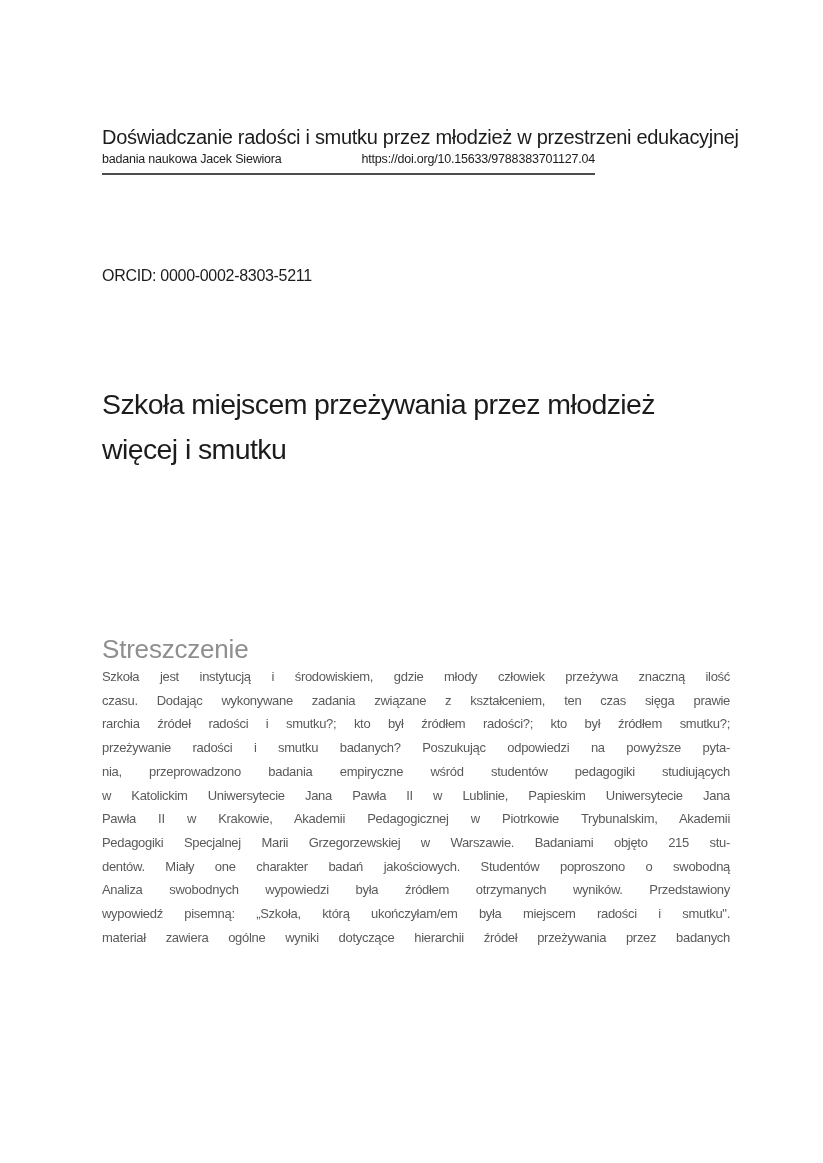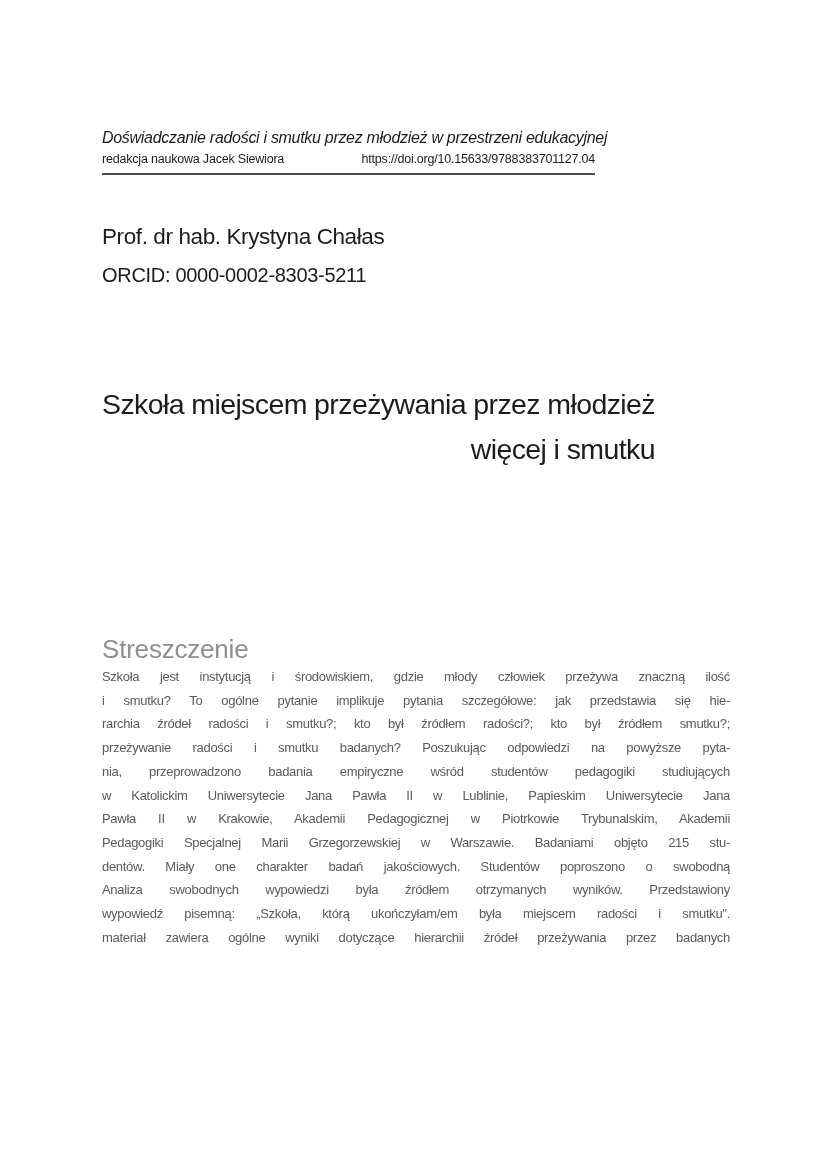--- a/index.html
+++ b/index.html
@@ -22,26 +22,25 @@
   }
 
   
   .running-head {
     position: absolute;
     left: 102px;
     top: 128px;
     width: 493px;
   }
   .rh-title {
-    font-size: 16px;
+    font-size: 20px;
     line-height: 19px;
     letter-spacing: -0.3px;
     color: var(--text-primary);
     white-space: nowrap;
-    font-style: italic;
   }
   .rh-row {
     display: flex;
     justify-content: space-between;
     margin-top: 4px;
     font-size: 12.5px;
     line-height: 16px;
     letter-spacing: -0.2px;
     color: var(--text-primary);
   }
@@ -59,37 +58,36 @@
     font-size: 22.5px;
     font-weight: 400;
     letter-spacing: -0.4px;
     color: var(--text-primary);
     white-space: nowrap;
   }
   .author-meta {
     position: absolute;
     left: 102px;
     top: 263px;
-    font-size: 20px;
+    font-size: 16px;
     line-height: 25.5px;
     letter-spacing: -0.3px;
     color: var(--text-primary);
   }
 
   
   .title {
     position: absolute;
     left: 102px;
     top: 382px;
     font-size: 28.5px;
     font-weight: 400;
     line-height: 45px;
     letter-spacing: -0.6px;
     color: var(--text-primary);
-    text-align: right;
   }
   .title span { display: block; white-space: nowrap; }
 
   
   .abs-head {
     position: absolute;
     left: 102px;
     top: 634px;
     font-size: 26px;
     font-weight: 400;
@@ -113,42 +111,41 @@
   }
 </style>
 </head>
 <body>
 
 <div class="page">
 
   <header class="running-head">
     <div class="rh-title">Doświadczanie radości i smutku przez młodzież w przestrzeni edukacyjnej</div>
     <div class="rh-row">
-      <span>redakcja naukowa Jacek Siewiora</span>
+      <span>badania naukowa Jacek Siewiora</span>
       <span>https://doi.org/10.15633/9788383701127.04</span>
     </div>
     <div class="rh-rule"></div>
   </header>
 
-  <h2 class="author">Prof. dr hab. Krystyna Chałas</h2>
 
   <div class="author-meta">
     <div>ORCID: 0000-0002-8303-5211</div>
   </div>
 
   <h1 class="title">
     <span>Szkoła miejscem przeżywania przez młodzież</span>
     <span>więcej i smutku</span>
   </h1>
 
   <h3 class="abs-head">Streszczenie</h3>
 
   <div class="abs-body">
       <div class="abs-line">Szkoła jest instytucją i środowiskiem, gdzie młody człowiek przeżywa znaczną ilość</div>
-      <div class="abs-line">i smutku? To ogólne pytanie implikuje pytania szczegółowe: jak przedstawia się hie-</div>
+      <div class="abs-line">czasu. Dodając wykonywane zadania związane z kształceniem, ten czas sięga prawie</div>
       <div class="abs-line">rarchia źródeł radości i smutku?; kto był źródłem radości?; kto był źródłem smutku?;</div>
       <div class="abs-line">przeżywanie radości i smutku badanych? Poszukując odpowiedzi na powyższe pyta-</div>
       <div class="abs-line">nia, przeprowadzono badania empiryczne wśród studentów pedagogiki studiujących</div>
       <div class="abs-line">w Katolickim Uniwersytecie Jana Pawła II w Lublinie, Papieskim Uniwersytecie Jana</div>
       <div class="abs-line">Pawła II w Krakowie, Akademii Pedagogicznej w Piotrkowie Trybunalskim, Akademii</div>
       <div class="abs-line">Pedagogiki Specjalnej Marii Grzegorzewskiej w Warszawie. Badaniami objęto 215 stu-</div>
       <div class="abs-line">dentów. Miały one charakter badań jakościowych. Studentów poproszono o swobodną</div>
       <div class="abs-line">Analiza swobodnych wypowiedzi była źródłem otrzymanych wyników. Przedstawiony</div>
       <div class="abs-line">wypowiedź pisemną: „Szkoła, którą ukończyłam/em była miejscem radości i smutku".</div>
       <div class="abs-line last">materiał zawiera ogólne wyniki dotyczące hierarchii źródeł przeżywania przez badanych</div>

